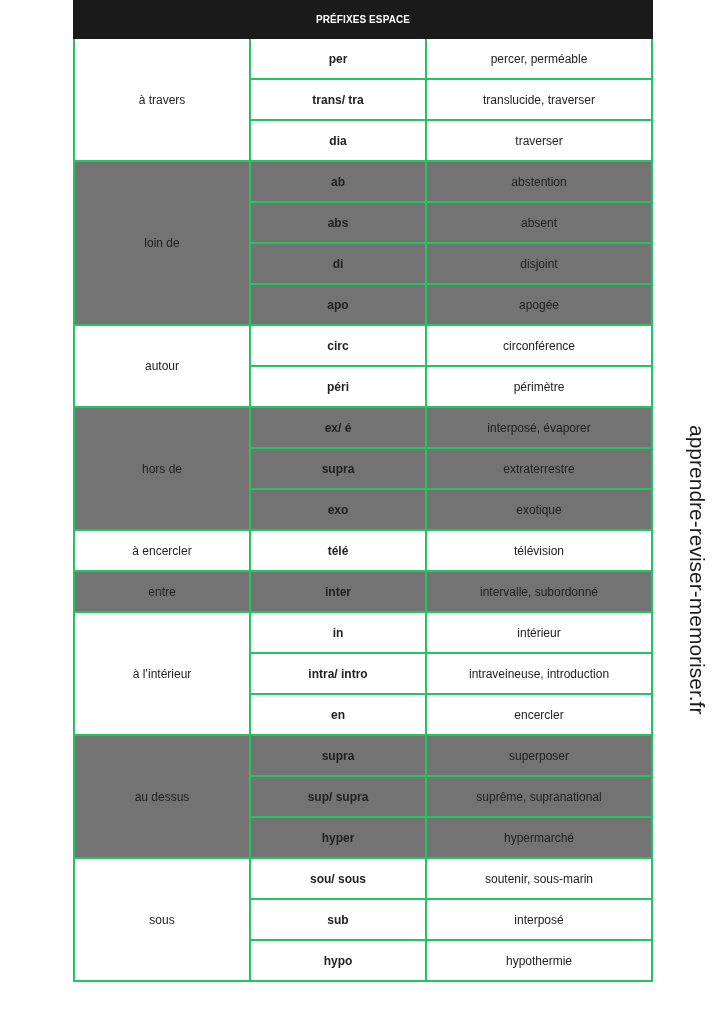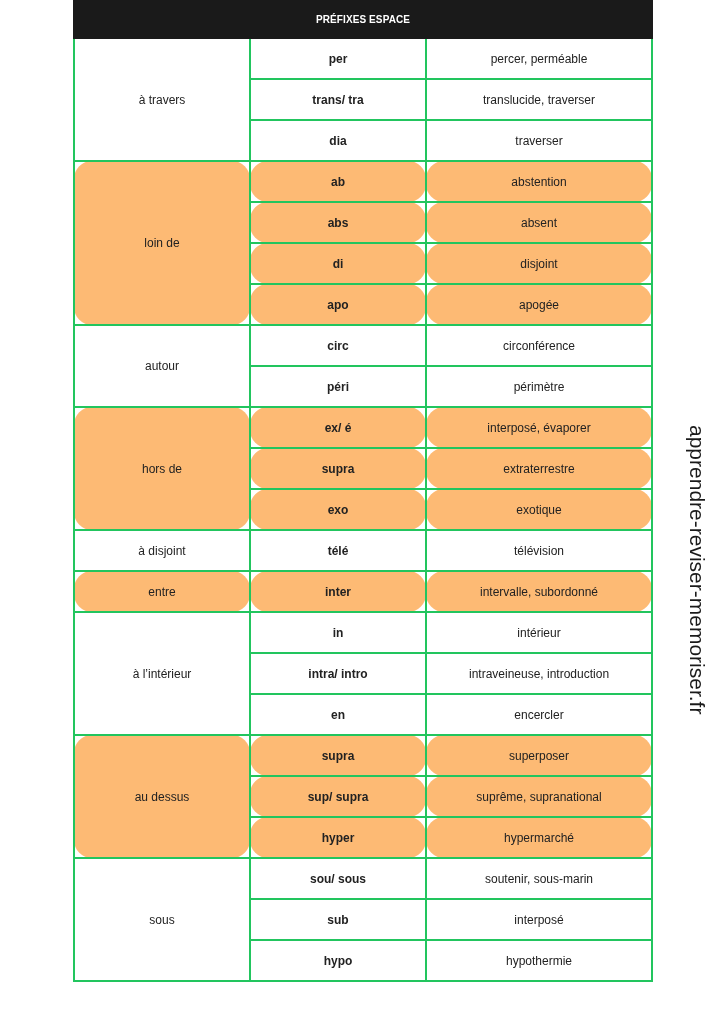--- a/index.html
+++ b/index.html
@@ -42,21 +42,21 @@
     }
     table.prefixes td {
       border: 2px solid #22c55e;
       height: 39px;
       padding: 0;
       text-align: center;
       vertical-align: middle;
       font-size: 12px;
       color: #222222;
     }
-    table.prefixes tr.group-yellow td { background: #fdba74; border-radius: 18px; }
+    table.prefixes tr.group-yellow td { background: #737373; }
     table.prefixes tr.group-white td { background: #ffffff; }
     td.meaning { font-weight: normal; }
     td.prefix { font-weight: bold; color: #111111; }
     td.example { font-weight: normal; }
     .watermark {
       position: absolute;
       left: 682px;
       top: 425px;
       width: 30px;
       height: 320px;
@@ -134,21 +134,21 @@
       <tr class="group-yellow">
         <td class="prefix">supra</td>
         <td class="example">extraterrestre</td>
       </tr>
       <tr class="group-yellow">
         <td class="prefix">exo</td>
         <td class="example">exotique</td>
       </tr>
 
       <tr class="group-white">
-        <td class="meaning">à disjoint</td>
+        <td class="meaning">à encercler</td>
         <td class="prefix">télé</td>
         <td class="example">télévision</td>
       </tr>
 
       <tr class="group-yellow">
         <td class="meaning">entre</td>
         <td class="prefix">inter</td>
         <td class="example">intervalle, subordonné</td>
       </tr>
 

